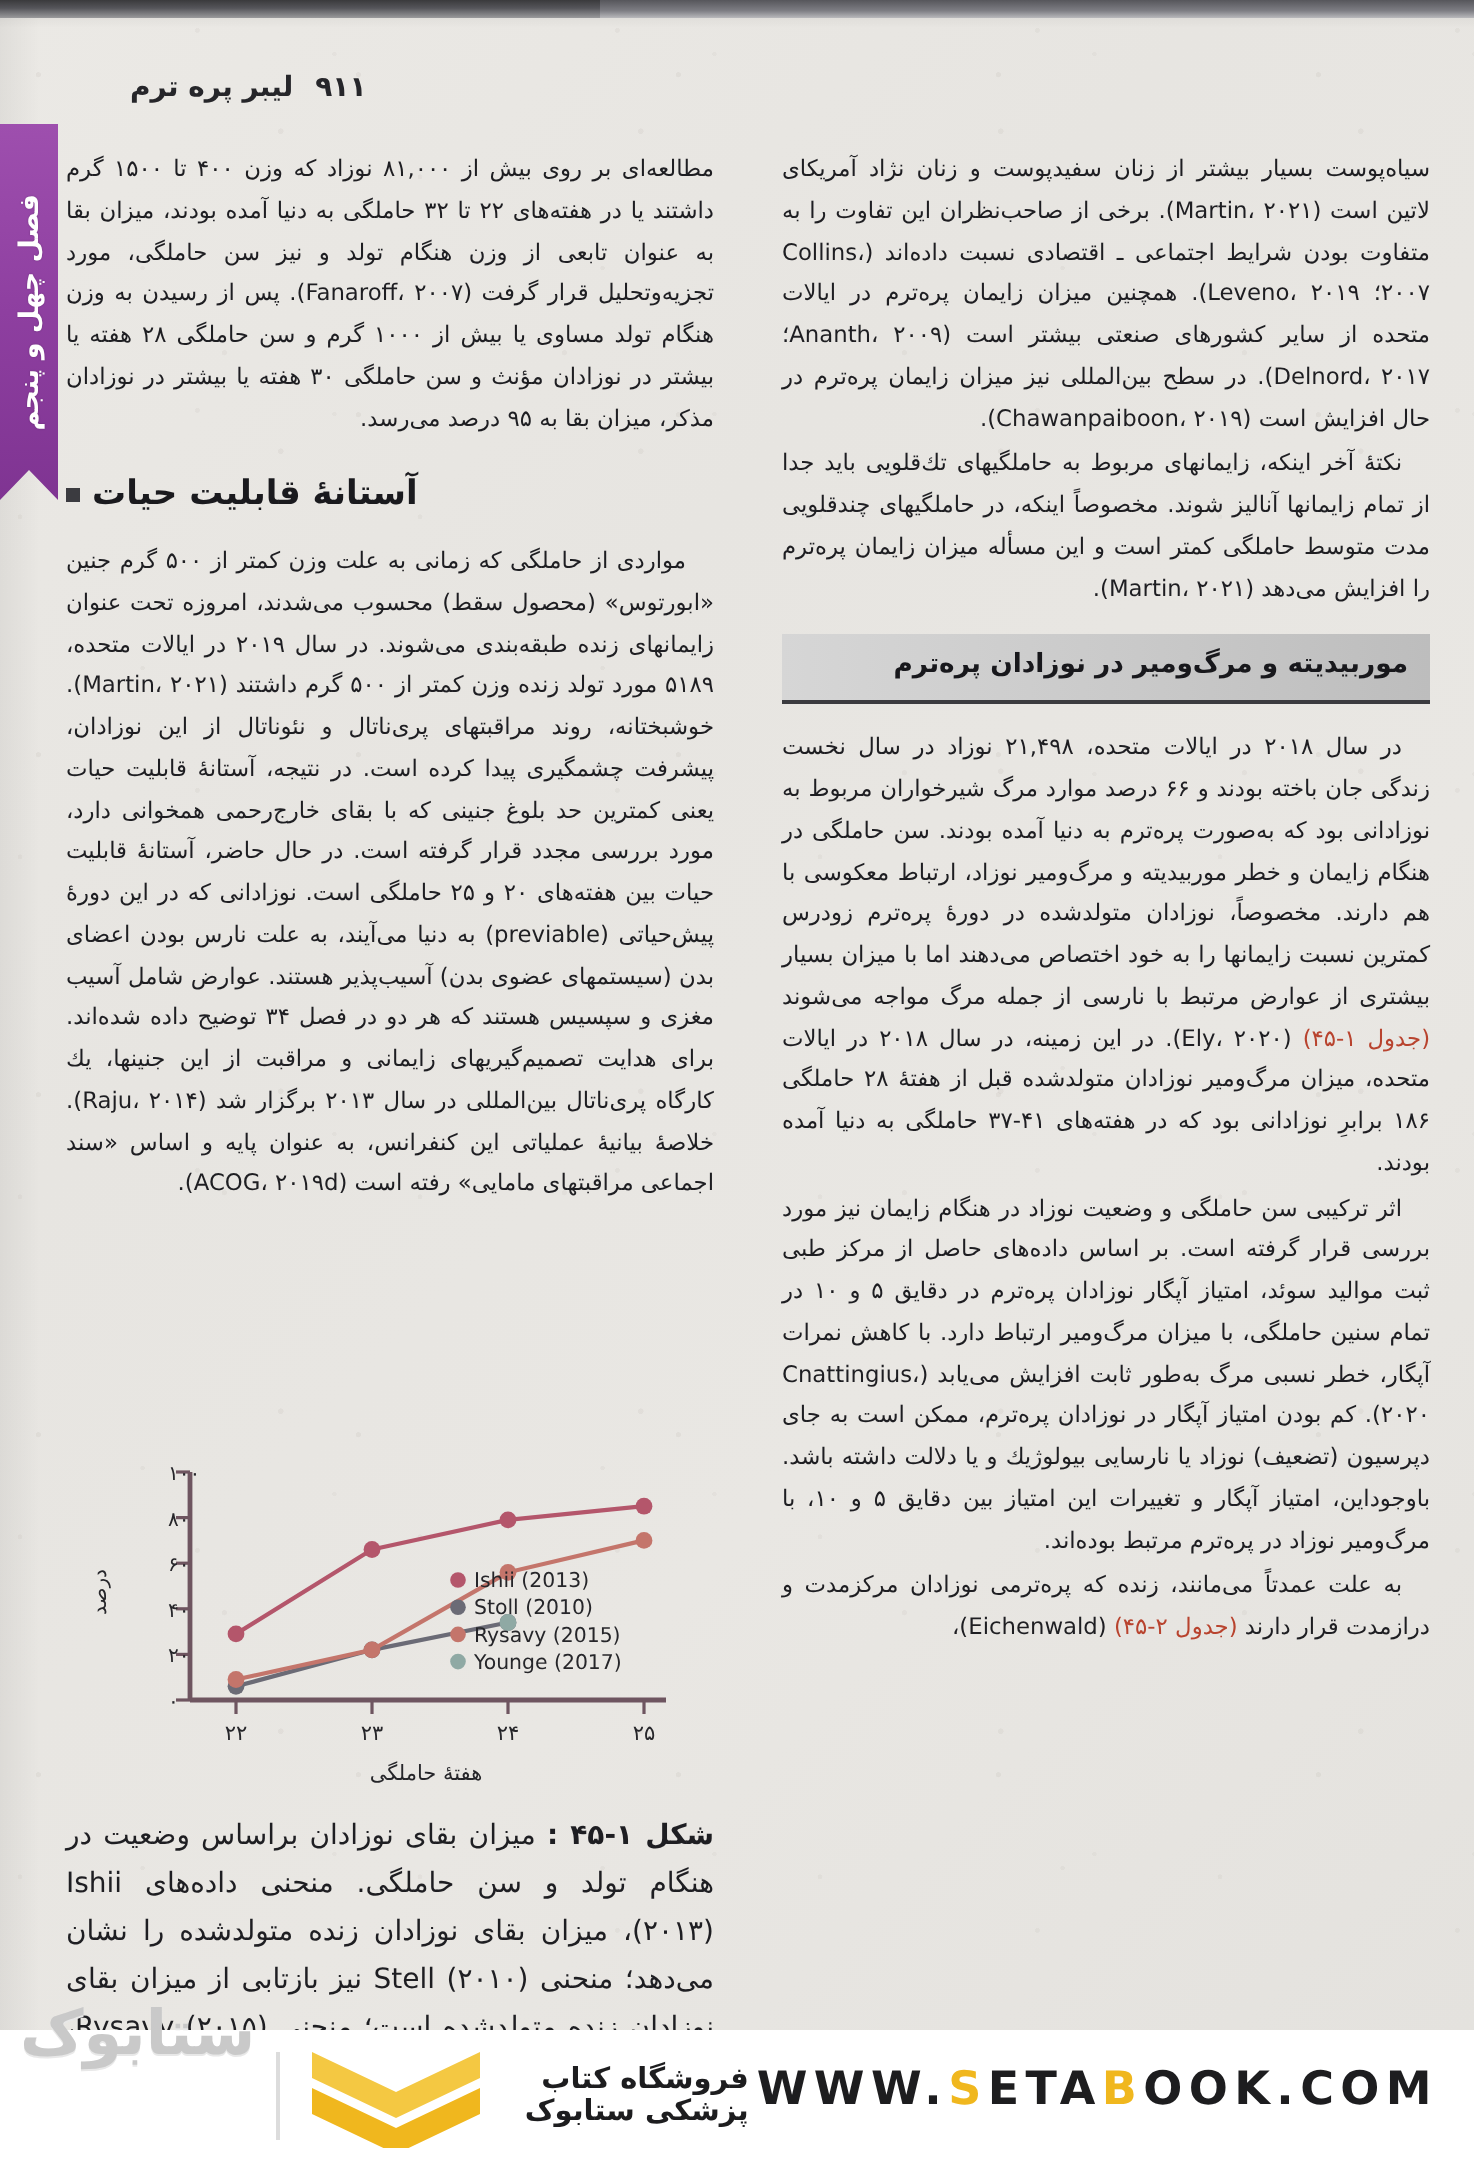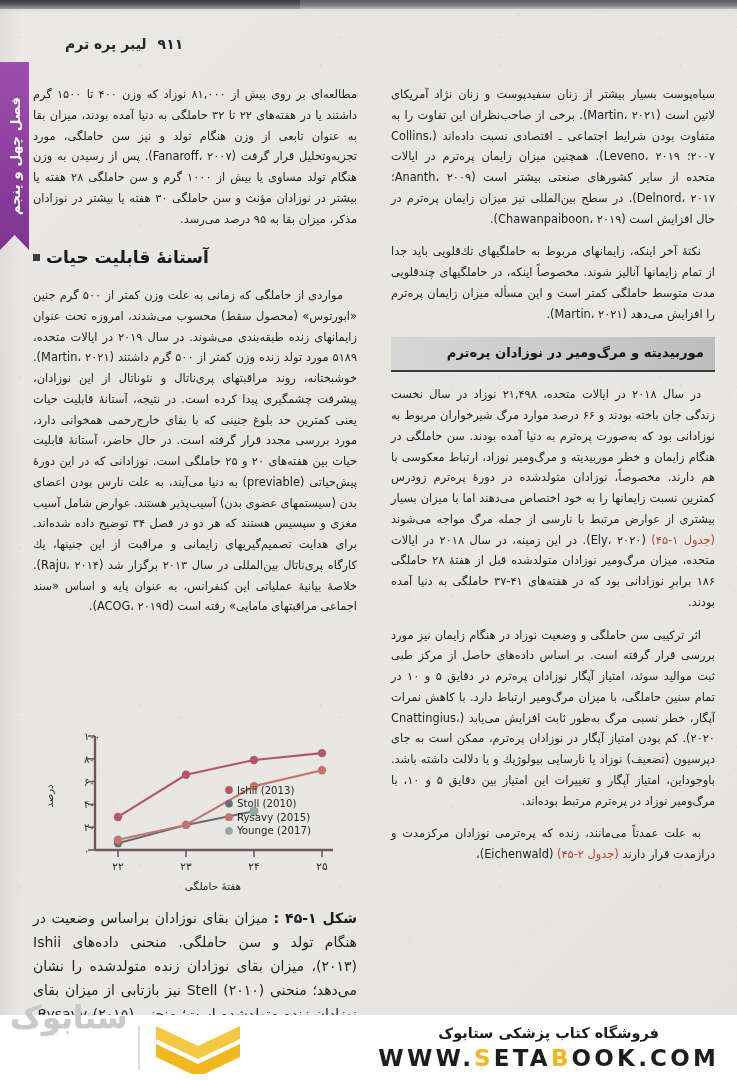--- a/index.html
+++ b/index.html
@@ -102,21 +102,21 @@
     direction: rtl;
     text-align: justify;
     color: #1e1e22;
     font-size: 11.4px;
     line-height: 1.82;
   }
   #column-right { right: 22px; }
   #column-left  { left: 33px;  }
 
   .para {
-    margin: 12px 0 2px 0;
+    margin: 2px 0 2px 0;
     text-indent: 14px;
     text-align: justify;
     text-justify: inter-word;
   }
   .para.no-indent { text-indent: 0; }
 
   .ref  { unicode-bidi: isolate; }
   .xref { color: #b8432e; unicode-bidi: isolate; }
 
   
@@ -217,22 +217,22 @@
     direction: rtl;
     letter-spacing: .3px;
   }
   #logo-chevrons { display: block; }
   #logo-divider {
     width: 2px; height: 44px;
     background: #dcdcdc;
   }
   #promo-right {
     display: flex;
-    flex-direction: column;
-    align-items: center;
+    flex-direction: row;
+    align-items: flex-start;
     gap: 4px;
     padding-right: 4px;
   }
   #promo-fa {
     direction: rtl;
     font-size: 14.5px;
     color: #1d1d1f;
     font-weight: bold;
   }
   #promo-url {

